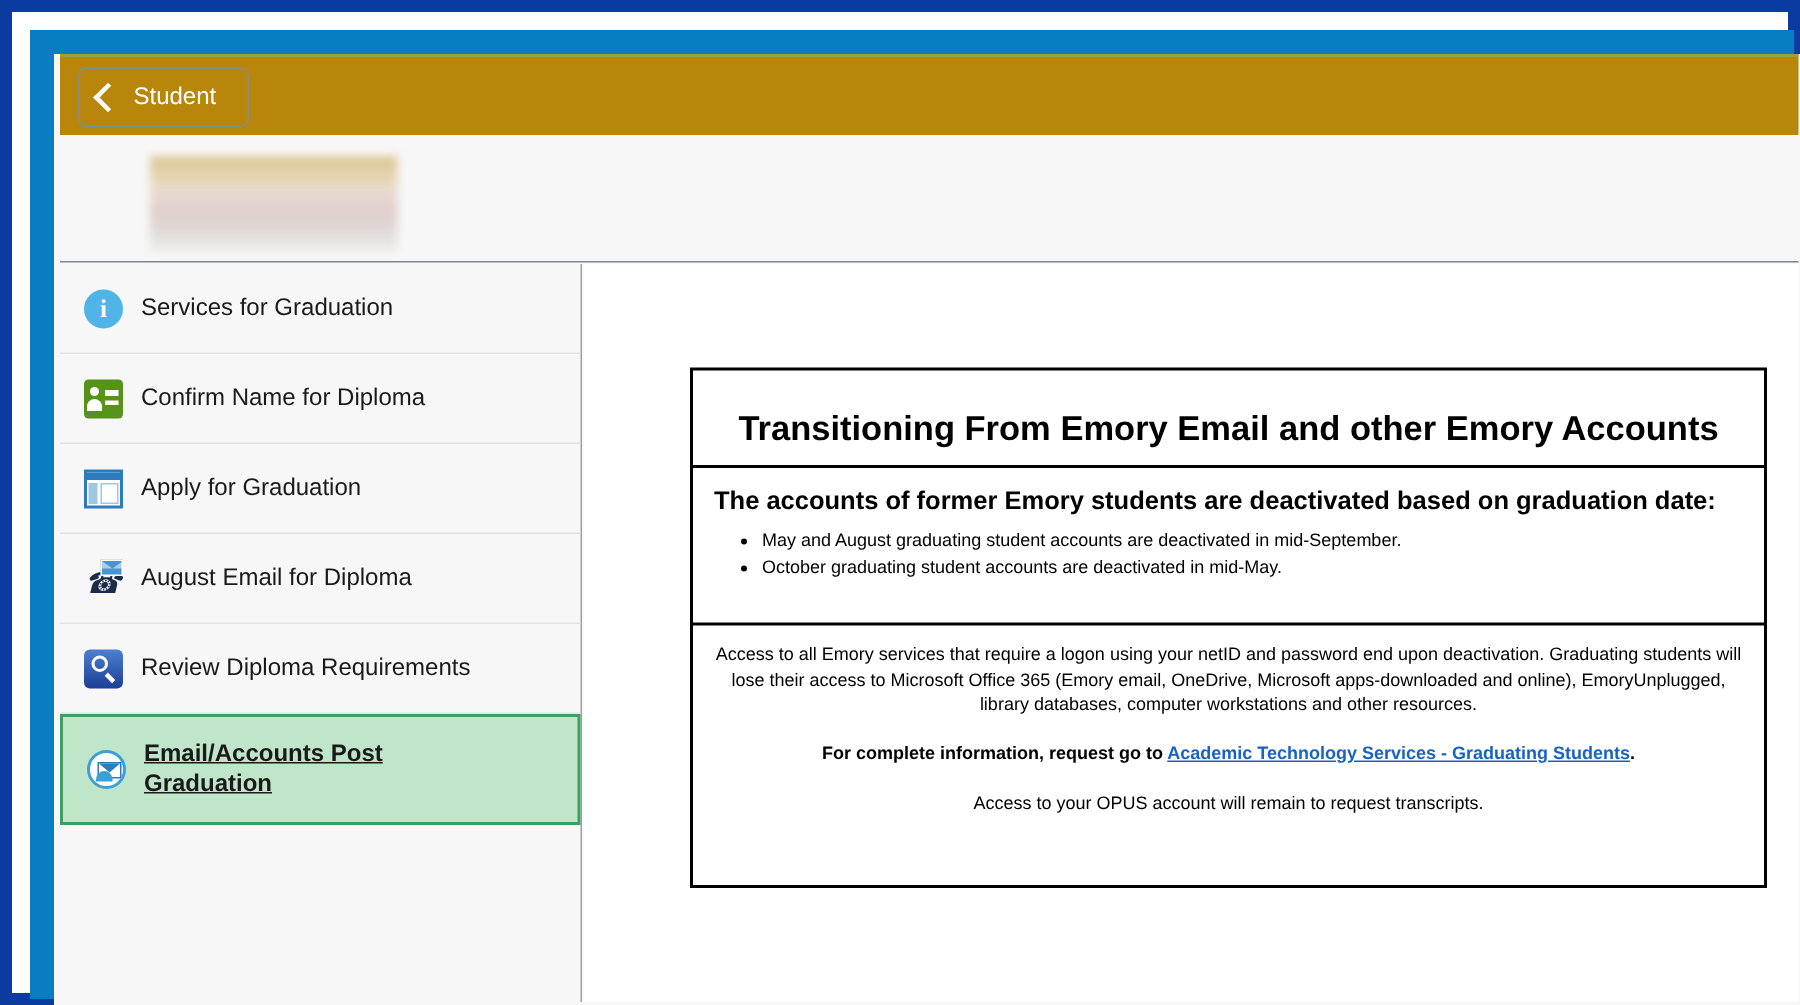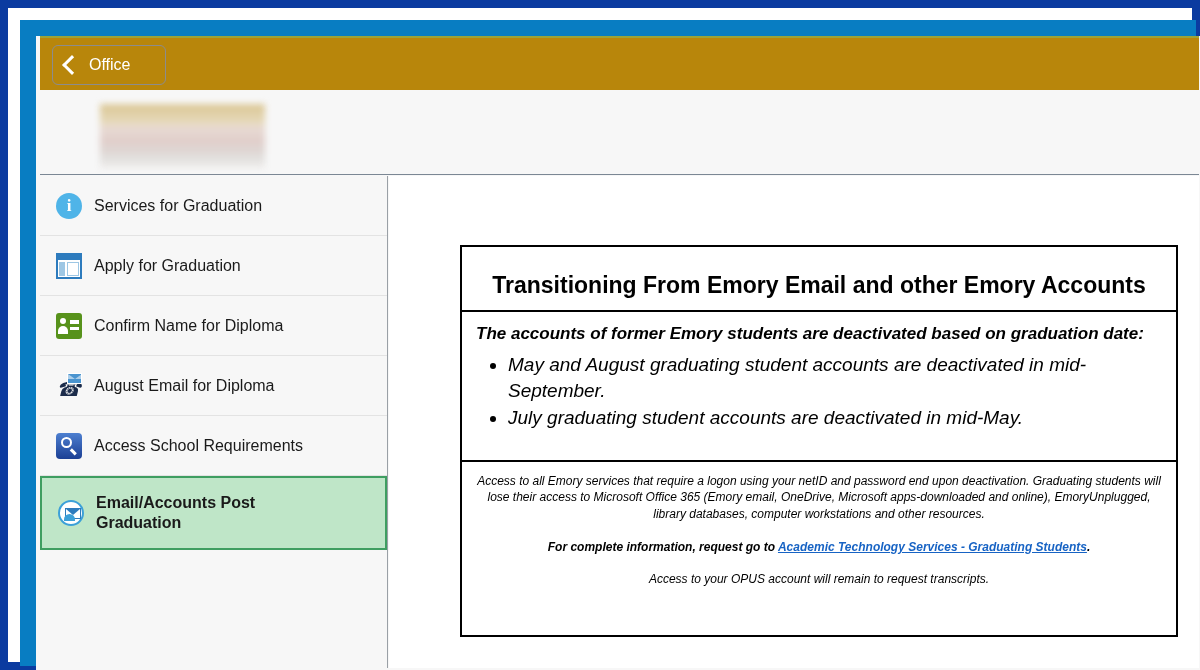--- a/index.html
+++ b/index.html
@@ -125,20 +125,21 @@
     position: relative;
   }
   .nav-label {
     font-size: 16px;
     color: #1a1a1a;
     line-height: 1.25;
   }
   .nav-item.selected .nav-label {
     font-weight: bold;
     max-width: 215px;
+    text-decoration: underline;
   }
 
   
   .ic-info {
     border-radius: 50%;
     background: #4fb4e8;
     color: #ffffff;
     font-size: 17px;
     font-weight: bold;
     font-family: "Liberation Serif", serif;
@@ -210,28 +211,28 @@
   .tbl-row { border-bottom: 2px solid #000000; }
   .tbl-row:last-child { border-bottom: none; }
 
   #table-title {
     text-align: center;
     font-weight: bold;
     font-size: 23px;
     padding: 25px 8px 11px;
     color: #000000;
   }
-  .cell-pad { padding: 11px 14px 27px; font-style: italic; }
+  .cell-pad { padding: 11px 14px 27px; }
   #intro-heading {
     font-weight: bold; font-size: 17px; line-height: 1.35;
     color: #000000; margin: 0 0 6px 0;
   }
   #bullet-list {
     margin: 0; padding-left: 32px;
-    font-size: 19px; line-height: 1.35; color: #000000;
+    font-size: 12px; line-height: 1.35; color: #000000;
   }
   #bullet-list li { margin: 2px 0; }
   .para {
     font-size: 12px; line-height: 1.38; color: #000000;
     margin: 0 0 16px 0;
     text-align: center;
   }
   .para:last-child { margin-bottom: 20px; }
   .para.bold { font-weight: bold; }
   #ats-link {
@@ -243,71 +244,71 @@
 <body>
 
 <div id="frame-outer">
   <div id="frame-gap">
     <div id="frame-inner">
       <div id="frame-page">
 
         <div id="header">
           <div id="back-button">
             <span id="back-chevron"></span>
-            <span id="back-label">Office</span>
+            <span id="back-label">Student</span>
           </div>
         </div>
 
         <div id="identity-strip">
           <div id="redacted-block"></div>
         </div>
 
         <div id="body-area">
 
           <div id="sidebar">
 
             <div class="nav-item">
               <span class="nav-icon ic-info">i</span>
               <span class="nav-label">Services for Graduation</span>
-            </div>
-
-            <div class="nav-item">
-              <span class="nav-icon ic-window">
-                <i class="wtop"></i>
-                  <i class="wside"></i>
-                  <i class="wmain"></i>
-              </span>
-              <span class="nav-label">Apply for Graduation</span>
             </div>
 
             <div class="nav-item">
               <span class="nav-icon ic-idcard">
                 <i class="head"></i>
                   <i class="body"></i>
                   <i class="l1"></i>
                   <i class="l2"></i>
               </span>
               <span class="nav-label">Confirm Name for Diploma</span>
             </div>
 
+            <div class="nav-item">
+              <span class="nav-icon ic-window">
+                <i class="wtop"></i>
+                  <i class="wside"></i>
+                  <i class="wmain"></i>
+              </span>
+              <span class="nav-label">Apply for Graduation</span>
+            </div>
+
 
             <div class="nav-item">
               <span class="nav-icon ic-phonemail">
                 <i class="phone">☎</i>
                   <i class="mail"></i>
               </span>
               <span class="nav-label">August Email for Diploma</span>
             </div>
 
             <div class="nav-item">
               <span class="nav-icon ic-search">
                 <i class="lens"></i>
                   <i class="stem"></i>
               </span>
-              <span class="nav-label">Access School Requirements</span>
+              <span class="nav-label">Review Diploma Requirements</span>
             </div>
 
             <div class="nav-item selected">
               <span class="nav-icon ic-mailusers">
                 <i class="env"></i>
                   <i class="ppl"></i>
               </span>
               <span class="nav-label">Email/Accounts Post Graduation</span>
             </div>
 
@@ -318,21 +319,21 @@
 
               <div class="tbl-row">
                 <div id="table-title">Transitioning From Emory Email and other Emory Accounts</div>
               </div>
 
               <div class="tbl-row">
                 <div class="cell-pad">
                   <p id="intro-heading">The accounts of former Emory students are deactivated based on graduation date:</p>
                   <ul id="bullet-list">
                     <li>May and August graduating student accounts are deactivated in mid-September.</li>
-                    <li>July graduating student accounts are deactivated in mid-May.</li>
+                    <li>October graduating student accounts are deactivated in mid-May.</li>
                   </ul>
                 </div>
               </div>
 
               <div class="tbl-row">
                 <div class="cell-pad">
                   <p class="para">Access to all Emory services that require a logon using your netID and password end upon deactivation. Graduating students will lose their access to Microsoft Office 365 (Emory email, OneDrive, Microsoft apps-downloaded and online), EmoryUnplugged, library databases, computer workstations and other resources.</p>
                   <p class="para bold"><span>For complete information, request go to </span><a id="ats-link">Academic Technology Services - Graduating Students</a><span>.</span></p>
                   <p class="para">Access to your OPUS account will remain to request transcripts.</p>
                 </div>

